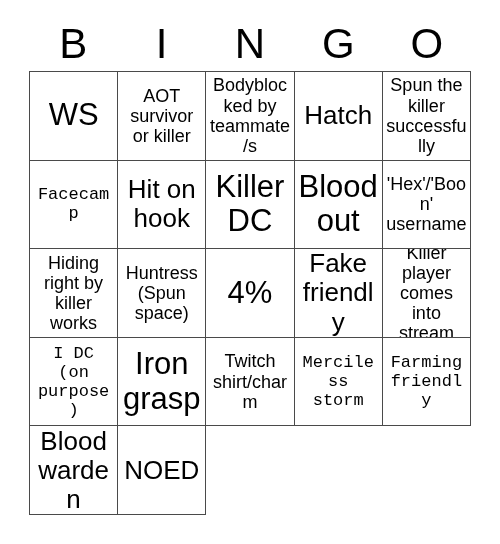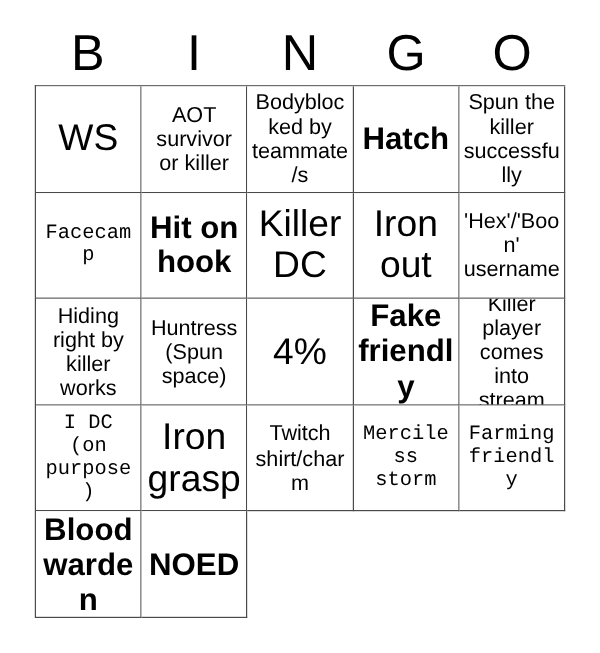--- a/index.html
+++ b/index.html
@@ -68,21 +68,21 @@
     background: #ffffff;
   }
   .cell .txt {
     display: block;
     width: 100%;
     line-height: 1.12;
     word-wrap: break-word;
   }
   
   .fs-xxl .txt { font-size: 31px; }
-  .fs-xl  .txt { font-size: 26px; font-weight: bold; }
+  .fs-xl  .txt { font-size: 26px; }
   .fs-lg  .txt { font-size: 18px; }
   .fs-md  .txt { font-size: 17px; font-family: Liberation Mono, monospace; }
   .fs-sm  .txt { font-size: 18px; }
 </style>
 </head>
 <body>
 
 <div class="card">
 
   <div class="header-row">
@@ -112,21 +112,21 @@
       <div class="cell fs-md">
         <span class="txt">Facecamp</span>
       </div>
       <div class="cell fs-xl">
         <span class="txt">Hit on hook</span>
       </div>
       <div class="cell fs-xxl">
         <span class="txt">Killer DC</span>
       </div>
       <div class="cell fs-xxl">
-        <span class="txt">Iron out</span>
+        <span class="txt">Blood out</span>
       </div>
       <div class="cell fs-sm">
         <span class="txt">'Hex'/'Boon' username</span>
       </div>
       <div class="cell fs-sm">
         <span class="txt">Hiding right by killer works</span>
       </div>
       <div class="cell fs-lg">
         <span class="txt">Huntress (Spun space)</span>
       </div>

